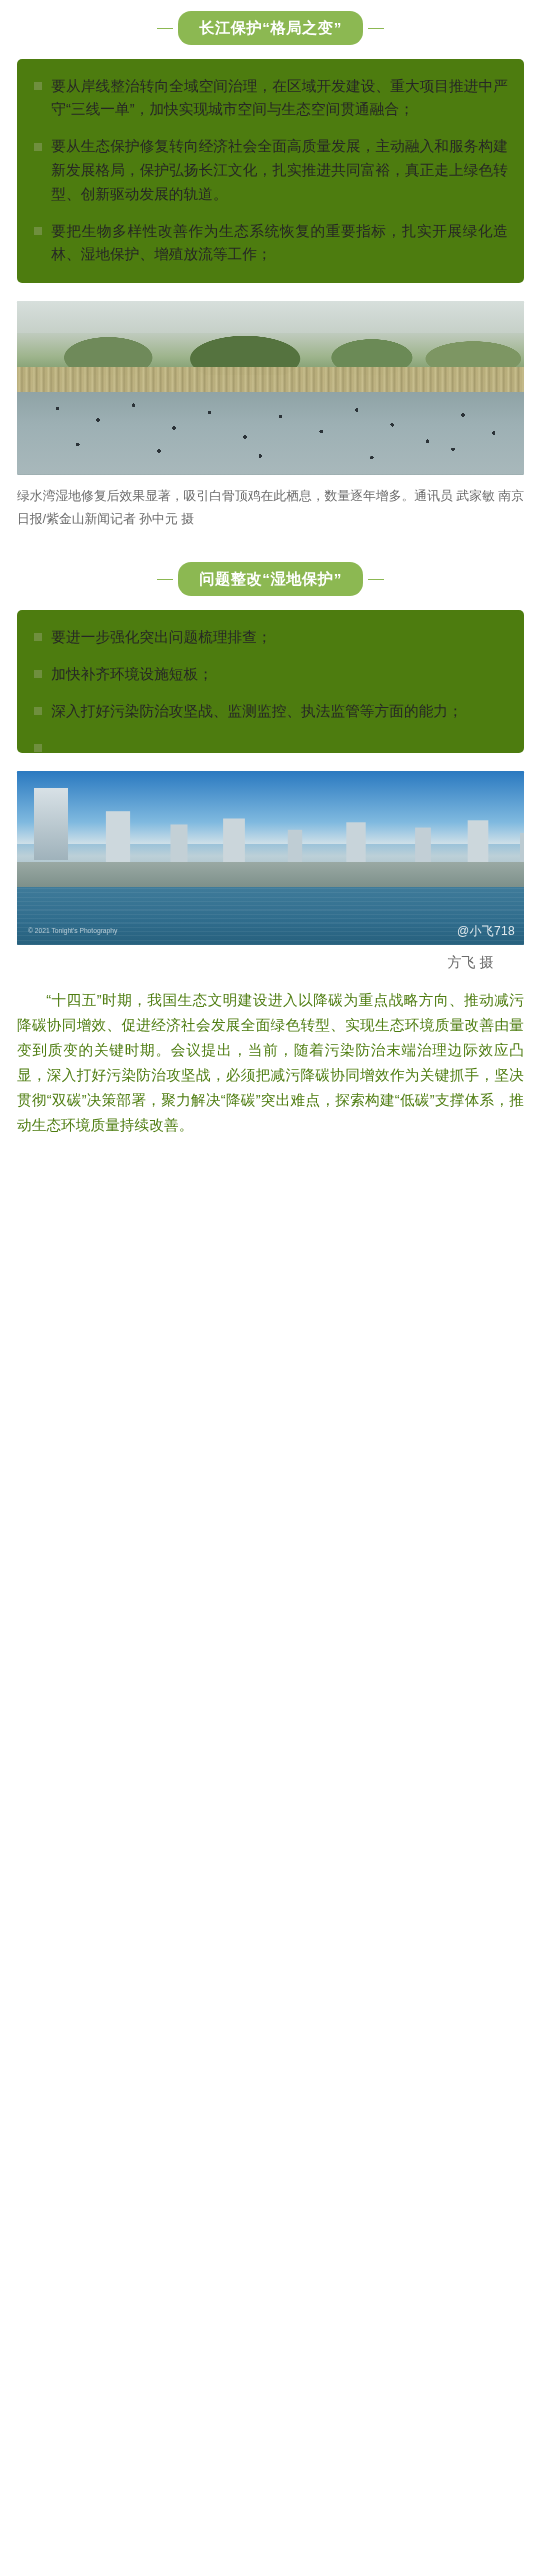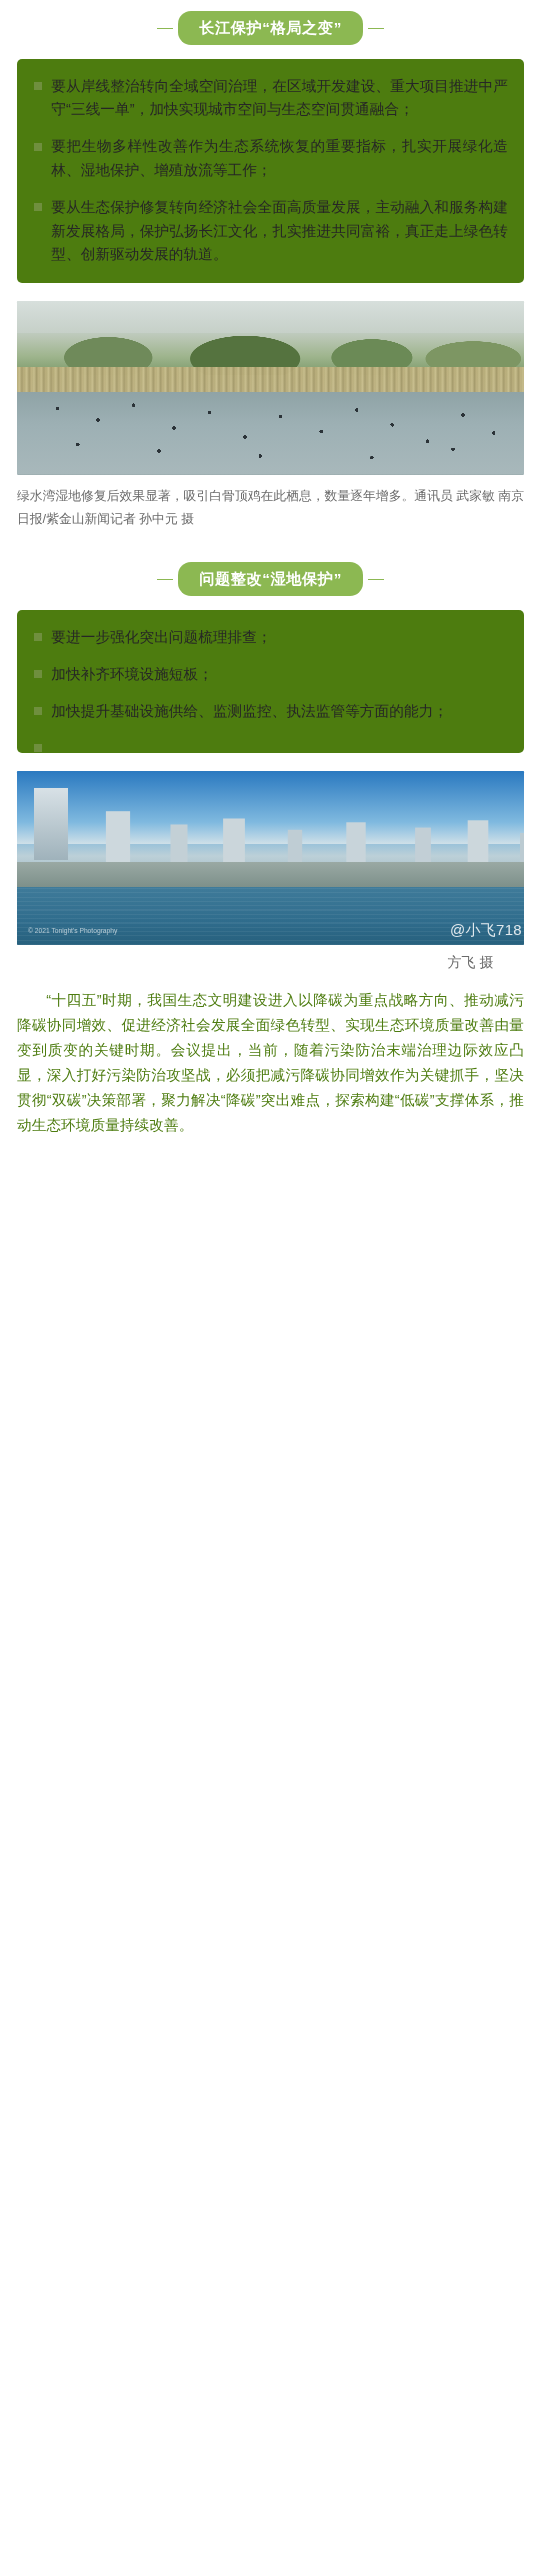--- a/index.html
+++ b/index.html
@@ -170,24 +170,24 @@
     position:absolute; left:0; top:116px; width:100%; height:58px;
     background: linear-gradient(to bottom, #3f7b9a, #2f6c8c 60%, #27607d 100%);
   }
   .city-water::after {
     content:"";
     position:absolute; left:0; top:0; width:100%; height:100%;
     background: repeating-linear-gradient(0deg, rgba(255,255,255,.06) 0px, rgba(255,255,255,.06) 1.2px, transparent 1.2px, transparent 4.3px);
   }
   .photo-watermark {
     position: absolute;
-    right: 2px;
+    right: 9px;
     bottom: 4.9px;
     color: rgba(255,255,255,.85);
-    font-size: 15px;
+    font-size: 12px;
     letter-spacing: 0.3px;
   }
   .photo-stamp {
     position: absolute;
     left: 11px;
     bottom: 9.8px;
     color: rgba(255,255,255,.65);
     font-size: 6.7px;
     line-height: 1.3;
     text-align: left;
@@ -230,25 +230,25 @@
   </div>
 
   <div class="card">
     <ul class="bullet-list">
       <li>
         <span class="sq"></span>
         <span>要从岸线整治转向全域空间治理，在区域开发建设、重大项目推进中严守“三线一单”，加快实现城市空间与生态空间贯通融合；</span>
       </li>
       <li>
         <span class="sq"></span>
+        <span>要从生态保护修复转向经济社会全面高质量发展，主动融入和服务构建新发展格局，保护弘扬长江文化，扎实推进共同富裕，真正走上绿色转型、创新驱动发展的轨道。</span>
+      </li>
+      <li>
+        <span class="sq"></span>
         <span>要把生物多样性改善作为生态系统恢复的重要指标，扎实开展绿化造林、湿地保护、增殖放流等工作；</span>
-      </li>
-      <li>
-        <span class="sq"></span>
-        <span>要从生态保护修复转向经济社会全面高质量发展，主动融入和服务构建新发展格局，保护弘扬长江文化，扎实推进共同富裕，真正走上绿色转型、创新驱动发展的轨道。</span>
       </li>
     </ul>
   </div>
 
   <div class="photo-block">
     <div class="photo photo-wetland">
       <div class="wet-sky"></div>
       <div class="wet-trees"></div>
       <div class="wet-reeds"></div>
       <div class="wet-water"></div>
@@ -267,21 +267,21 @@
       <li>
         <span class="sq"></span>
         <span>要进一步强化突出问题梳理排查；</span>
       </li>
       <li>
         <span class="sq"></span>
         <span>加快补齐环境设施短板；</span>
       </li>
       <li>
         <span class="sq"></span>
-        <span>加快提升基础设施供给、监测监控、执法监管等方面的能力；</span>
+        <span>深入打好污染防治攻坚战、监测监控、执法监管等方面的能力；</span>
       </li>
       <li>
         <span class="sq"></span>
       </li>
     </ul>
   </div>
 
   <div class="photo-block">
     <div class="photo photo-city">
       <div class="city-sky"></div>

